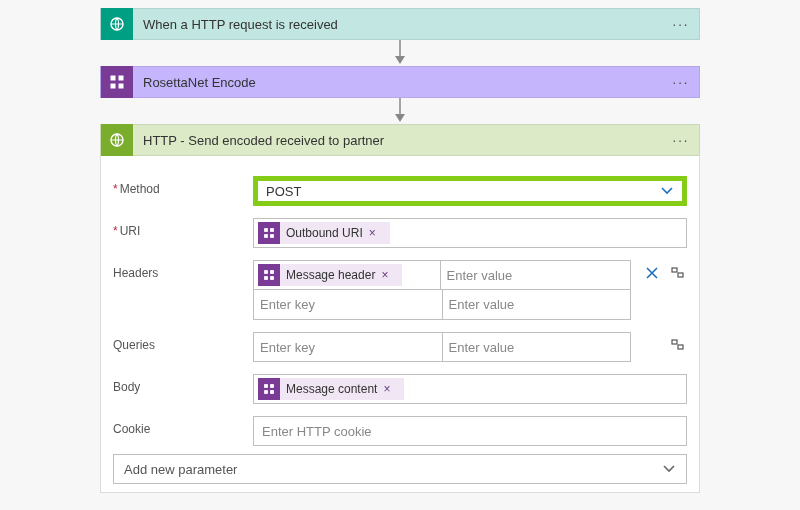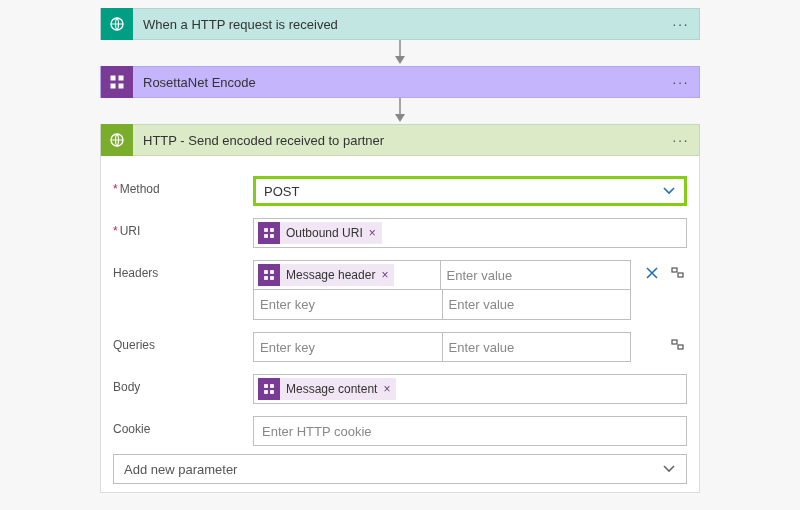--- a/index.html
+++ b/index.html
@@ -80,21 +80,21 @@
     flex: 0 0 140px;
     font-size: 12px;
     color: #555;
     padding-top: 6px;
   }
   .flabel .req { color: #c2243a; margin-right: 2px; }
   .fctrl { flex: 1; display:flex; flex-direction:column; gap:6px; }
 
   .select {
     height: 30px;
-    border: 3px solid #84cc16;
+    border: 5px solid #84cc16;
     display: flex;
     align-items: center;
     padding: 0 8px;
     justify-content: space-between;
     cursor: pointer;
   }
   .chev { color: #1f6fbf; }
 
   .inputbox {
     height: 30px;
@@ -106,21 +106,21 @@
   }
   .inputbox.placeholder { color: #888; padding-left:8px; }
 
   .token {
     display: inline-flex;
     align-items: center;
     background: #f1e6f4;
     height: 22px;
     font-size: 12px;
     color: #333;
-    padding-right: 6px;
+    padding-right: 14px;
   }
   .token-ico {
     width: 22px; height: 22px;
     background: #7a3b96;
     display:flex; align-items:center; justify-content:center;
     margin-right: 6px;
   }
   .token .x { color:#6b3d84; margin-left:6px; cursor:pointer;}
 
   .kv-table {

